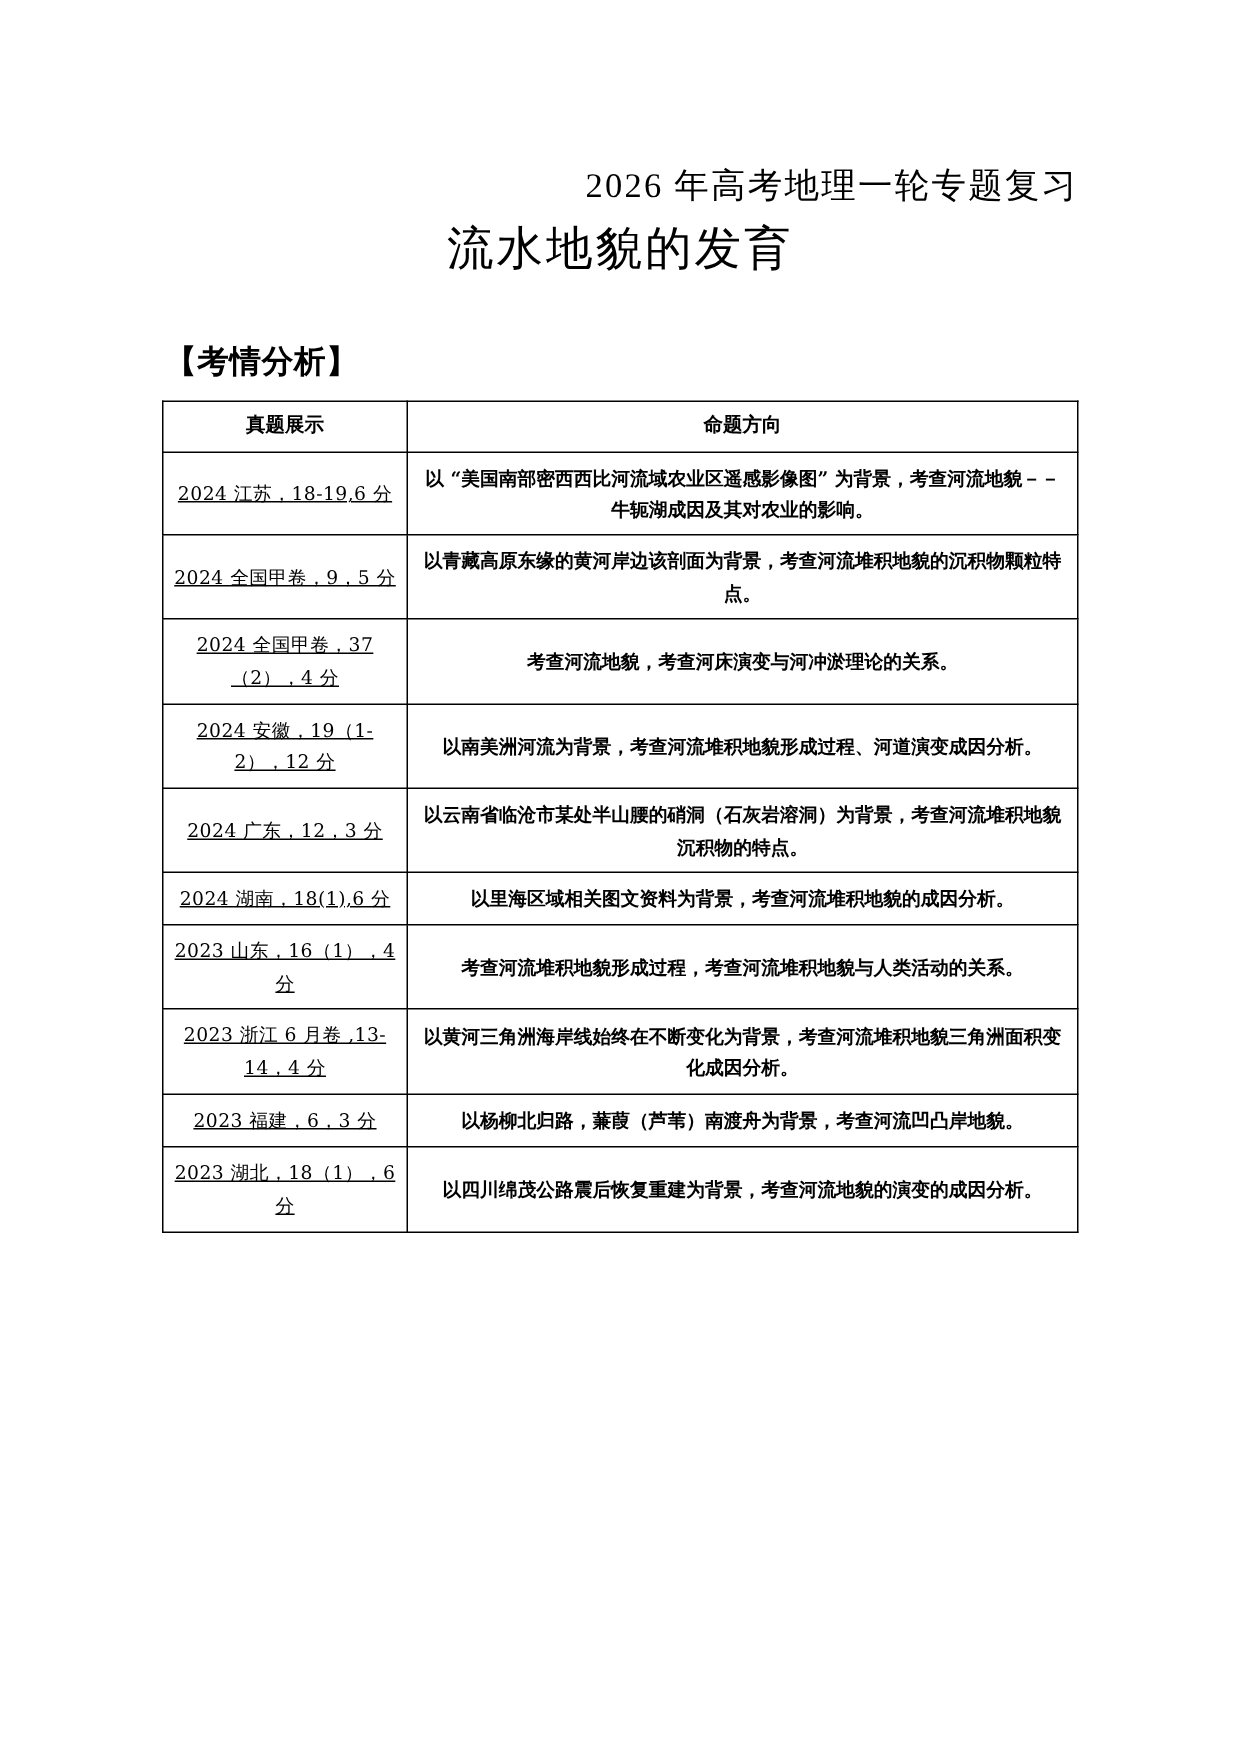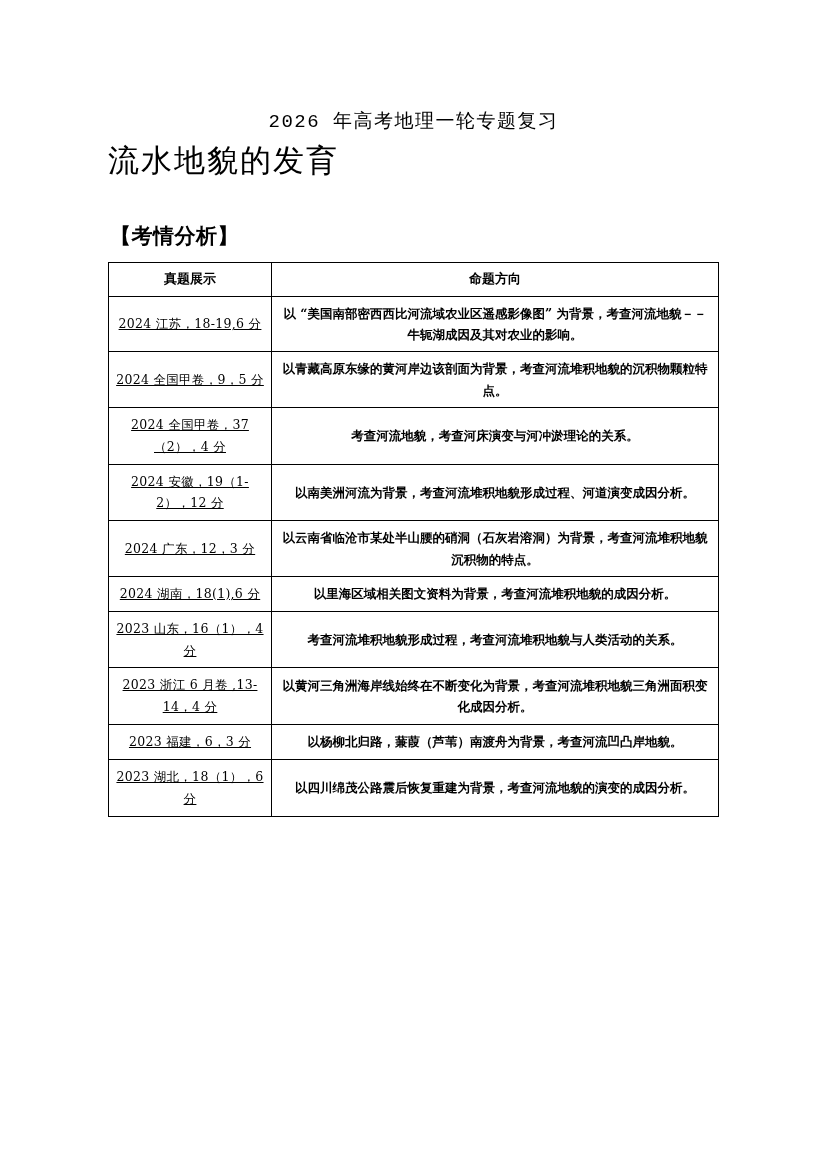--- a/index.html
+++ b/index.html
@@ -15,28 +15,28 @@
     position: relative;
     overflow: hidden;
   }
   .page {
     box-sizing: border-box;
     width: 827px;
     height: 1169px;
     padding: 96px 108px 60px 108px;
   }
   .doc-subtitle {
-    text-align: center;
-    font-size: 19px;
+    text-align: right;
+    font-size: 23px;
     letter-spacing: 1.5px;
     margin: 12px 0 6px 0;
-    font-family: Liberation Mono, monospace;
+    font-family: Liberation Serif, serif;
   }
   .doc-title {
-    text-align: left;
+    text-align: center;
     font-size: 31px;
     letter-spacing: 2px;
     margin: 6px 0 40px 0;
     font-family: Liberation Mono, monospace;
   }
   .section-heading {
     font-size: 21px;
     font-weight: bold;
     margin: 0 0 12px 2px;
     letter-spacing: 0.5px;

